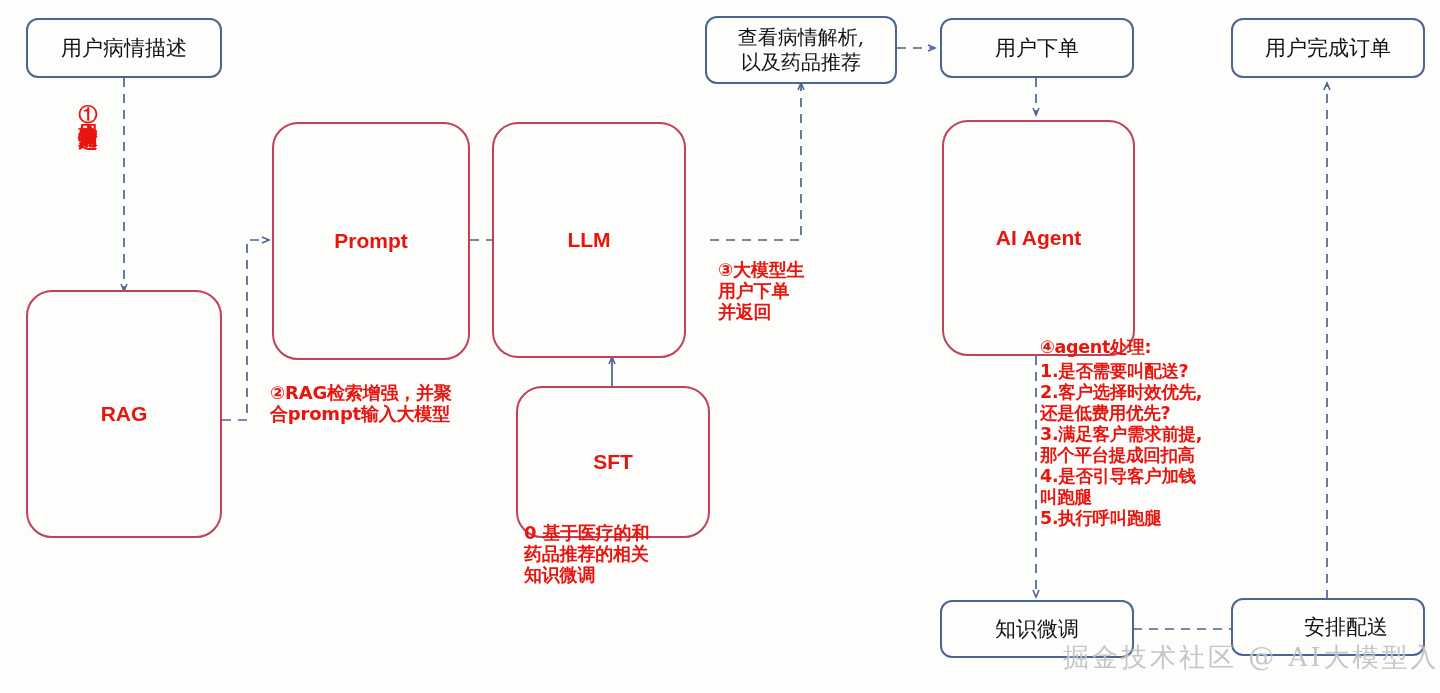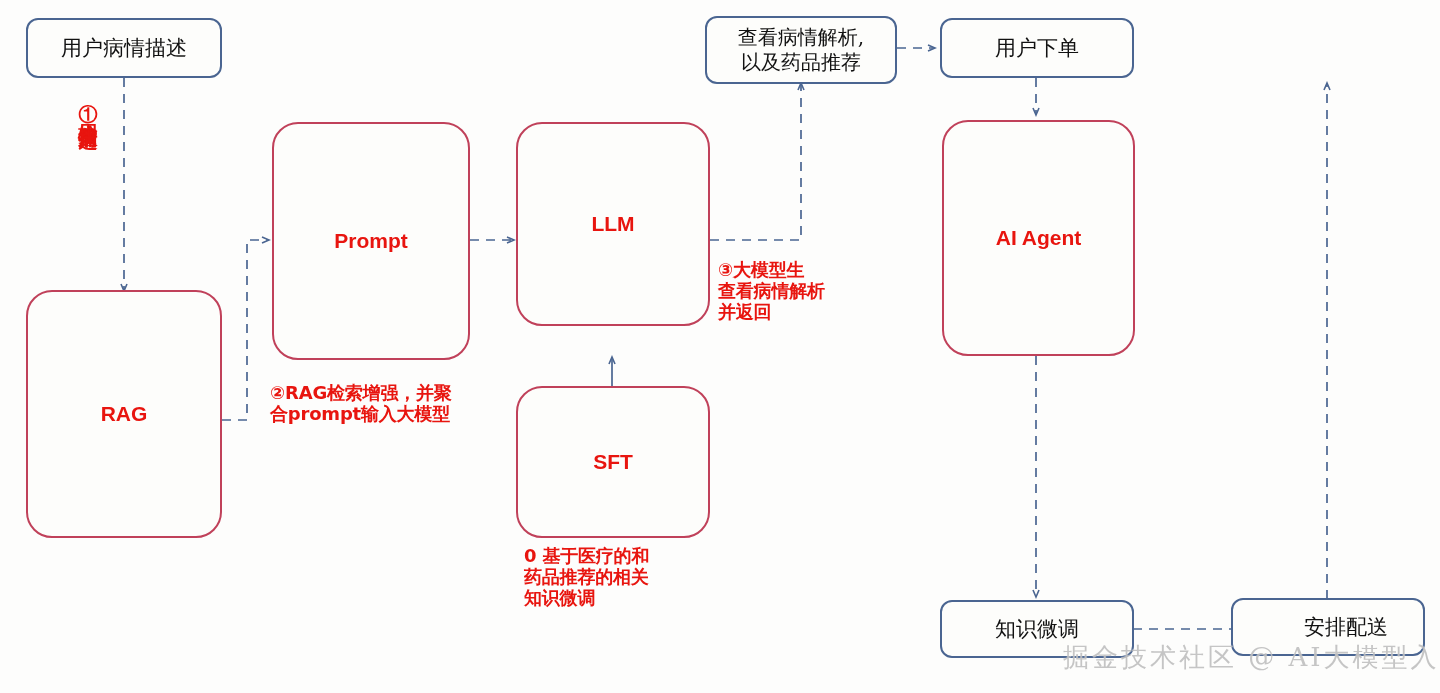--- a/index.html
+++ b/index.html
@@ -145,60 +145,72 @@
   </div>
 
   <div class="node node-red" style="left:26px; top:290px; width:196px; height:248px;">
     <span>RAG</span>
   </div>
 
   <div class="node node-red" style="left:272px; top:122px; width:198px; height:238px;">
     <span>Prompt</span>
   </div>
 
-  <div class="node node-red" style="left:516px; top:122px; width:194px; height:204px;">
+  <div class="node node-red" style="left:492px; top:122px; width:194px; height:236px;">
     <span>LLM</span>
   </div>
 
   <div class="node node-blue" style="left:705px; top:16px; width:192px; height:68px; font-size:20px;">
     <span style="white-space:pre-line;">查看病情解析,
 以及药品推荐</span>
   </div>
 
   <div class="node node-red" style="left:516px; top:386px; width:194px; height:152px;">
     <span>SFT</span>
   </div>
 
   <div class="node node-red" style="left:942px; top:120px; width:193px; height:236px;">
     <span>AI Agent</span>
   </div>
 
   <div class="node node-blue" style="left:940px; top:18px; width:194px; height:60px;">
     <span>用户下单</span>
   </div>
 
+  <div class="node node-blue" style="left:1231px; top:18px; width:194px; height:60px;">
+    <span>用户完成订单</span>
+  </div>
 
   <div class="node node-blue" style="left:940px; top:600px; width:194px; height:58px;">
     <span>知识微调</span>
   </div>
 
   <div class="node node-blue" style="left:1231px; top:598px; width:194px; height:58px;padding-left:36px;">
     <span>安排配送</span>
   </div>
 
   <div class="anno-vert" style="left:78px; top:88px; height:232px;">①用户输入病情描述</div>
 
   <div class="anno" style="left:270px; top:383px; width:240px;">②RAG检索增强，并聚
 合prompt输入大模型</div>
 
   <div class="anno" style="left:718px; top:260px; width:140px;">③大模型生
-查看病情解析
+用户下单
 并返回</div>
 
-  <div class="anno" style="left:524px; top:546px; width:200px;">0 基于医疗的和
+  <div class="anno" style="left:524px; top:523px; width:200px;">0 基于医疗的和
 药品推荐的相关
 知识微调</div>
 
-
+  <div class="anno-list" style="left:1040px; top:337px; width:230px;">④agent处理:</div>
+
+  <div class="anno-list" style="left:1040px; top:361px; width:245px;">1.是否需要叫配送?
+2.客户选择时效优先,
+还是低费用优先?
+3.满足客户需求前提,
+那个平台提成回扣高
+4.是否引导客户加钱
+叫跑腿
+5.执行呼叫跑腿</div>
 
   <div class="watermark" style="left:1063px; top:640px;">掘金技术社区 @ AI大模型入门</div>
 
 </div>
 
 </body></html>

